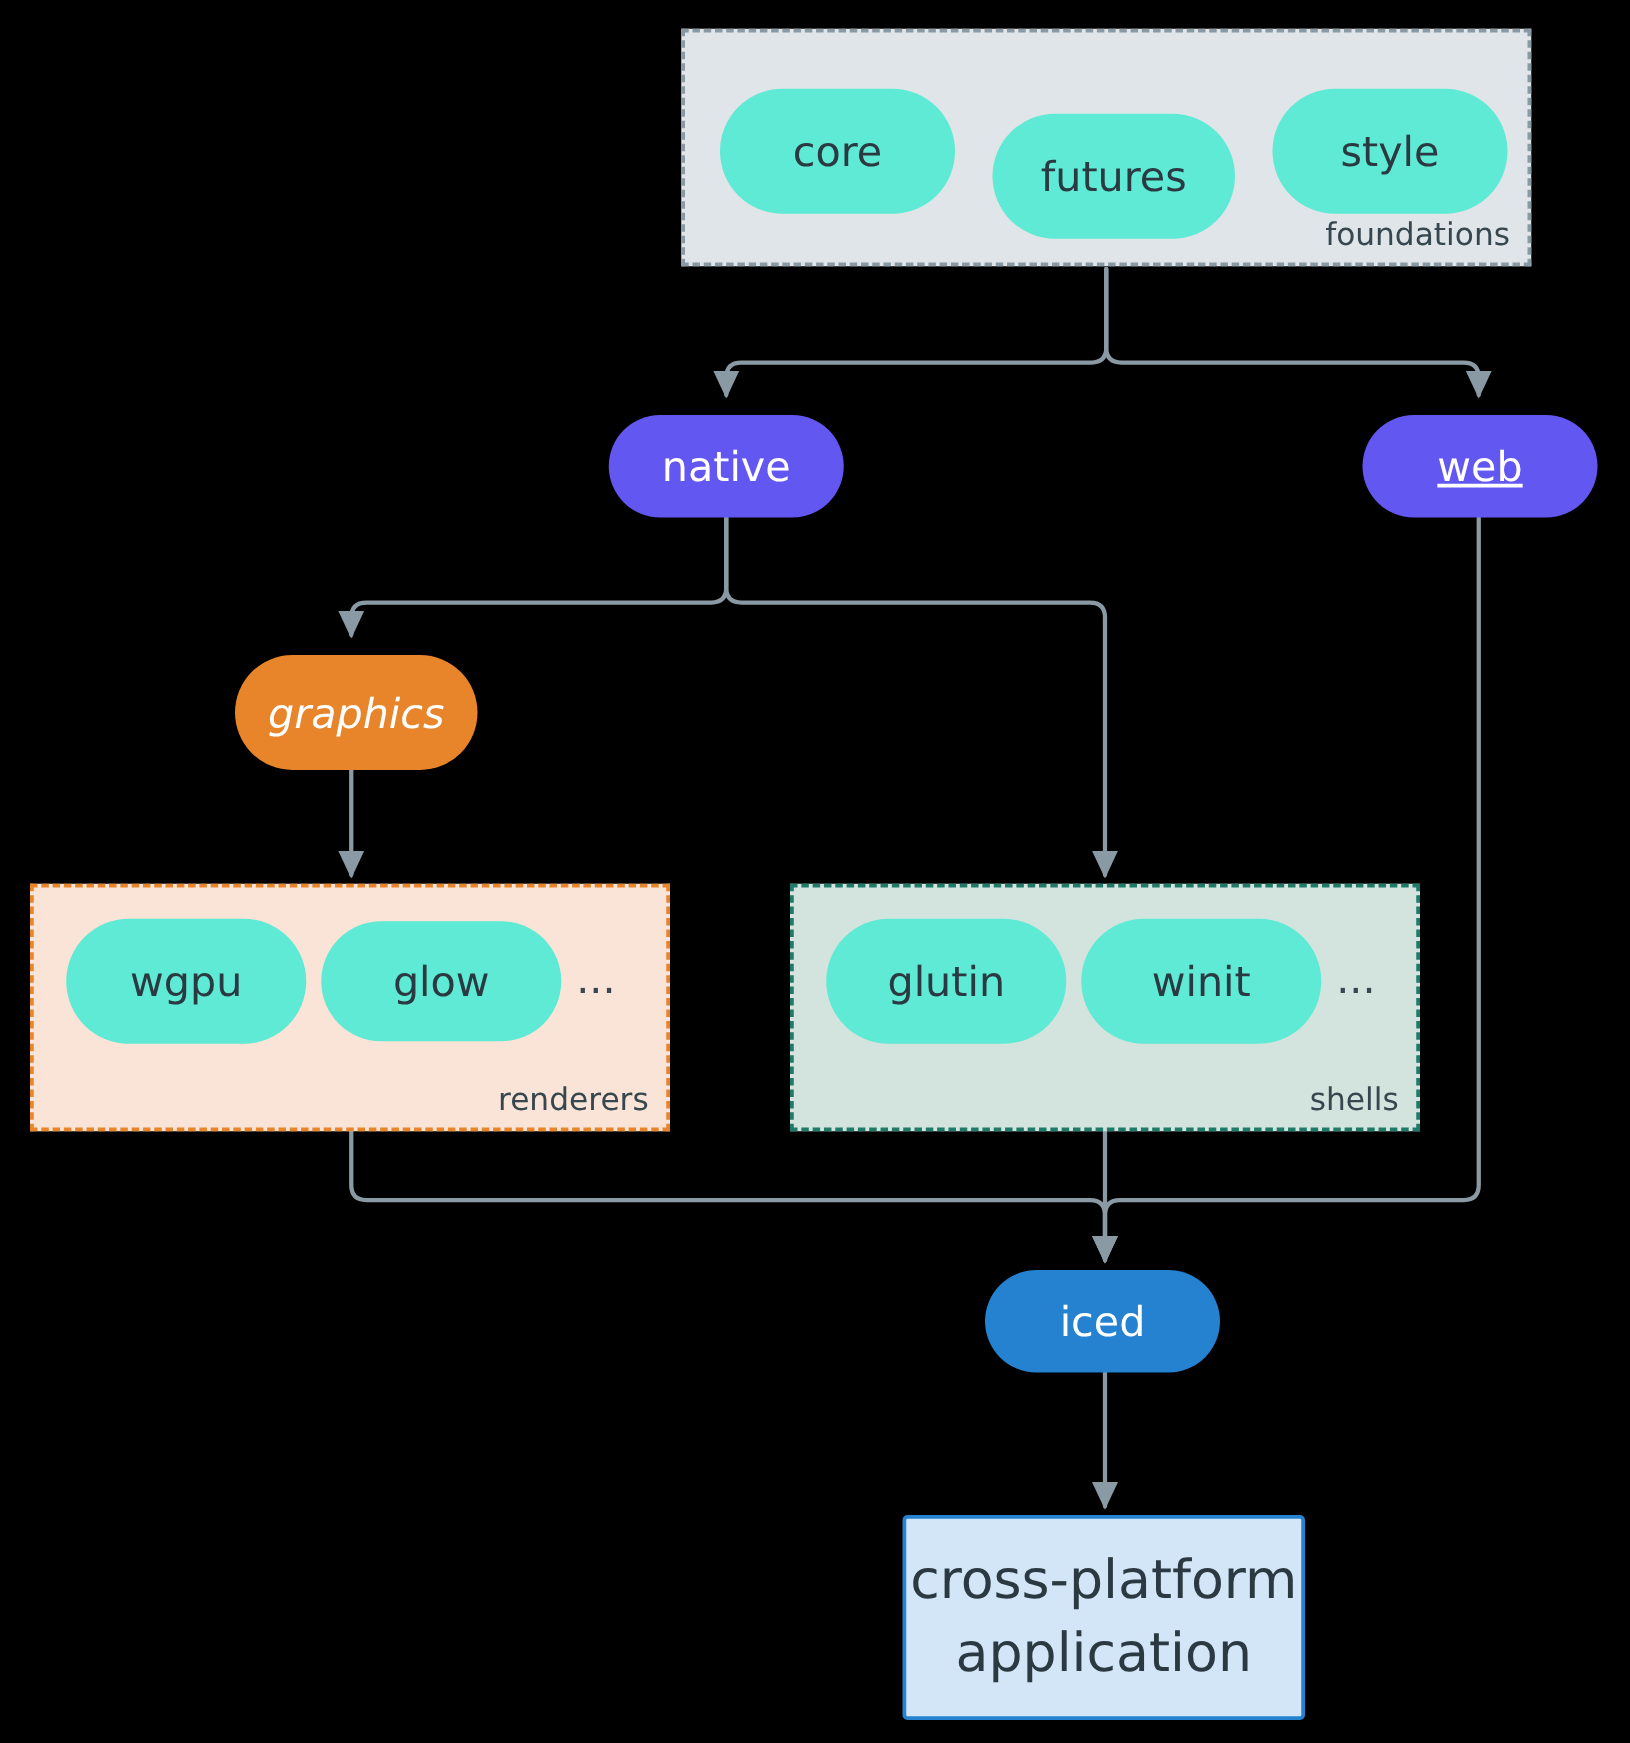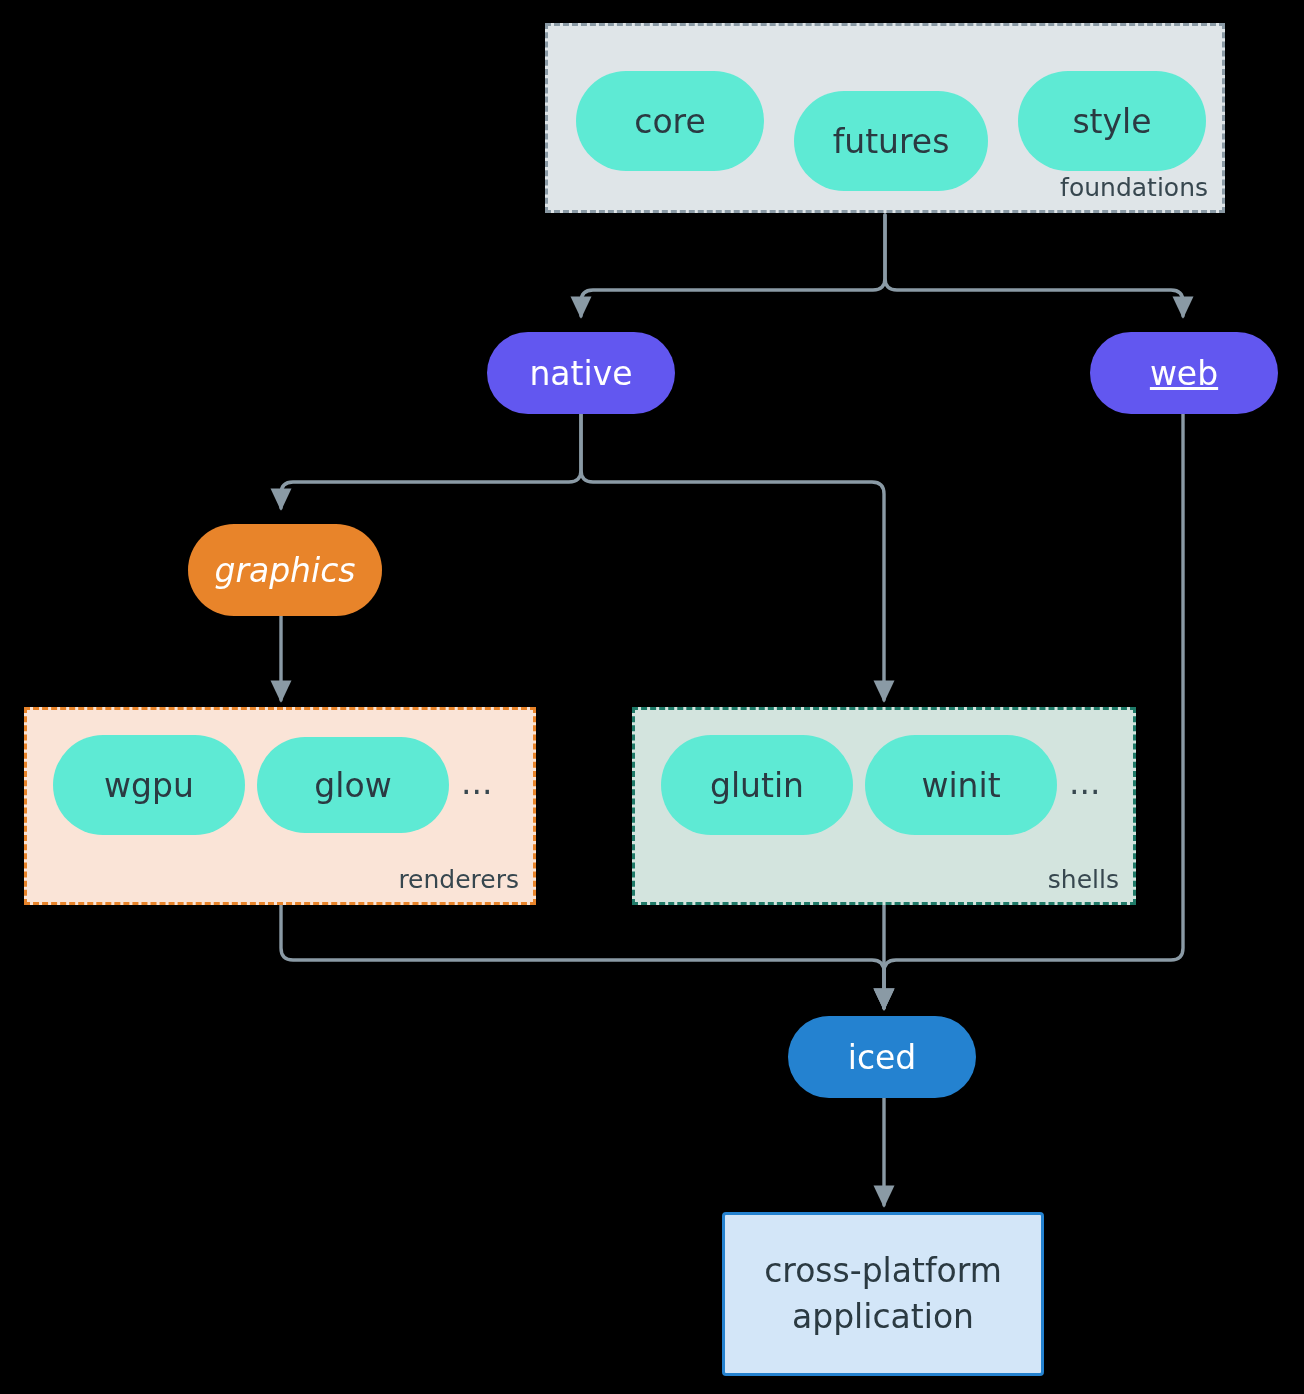--- a/index.html
+++ b/index.html
@@ -161,21 +161,21 @@
     height: 164px;
     background: #d3e6f8;
     border: 3px solid #2482d0;
     border-radius: 4px;
     box-sizing: border-box;
     display: flex;
     flex-direction: column;
     align-items: center;
     justify-content: center;
     color: #2b3a42;
-    font-size: 33px;
+    font-size: 43px;
     line-height: 1.38;
     text-align: center;
   }
 </style>
 </head>
 <body>
 
 <div id="diagram">
 
   <svg id="edges" viewBox="0 0 1304 1394" width="1304" height="1394" xmlns="http://www.w3.org/2000/svg">

